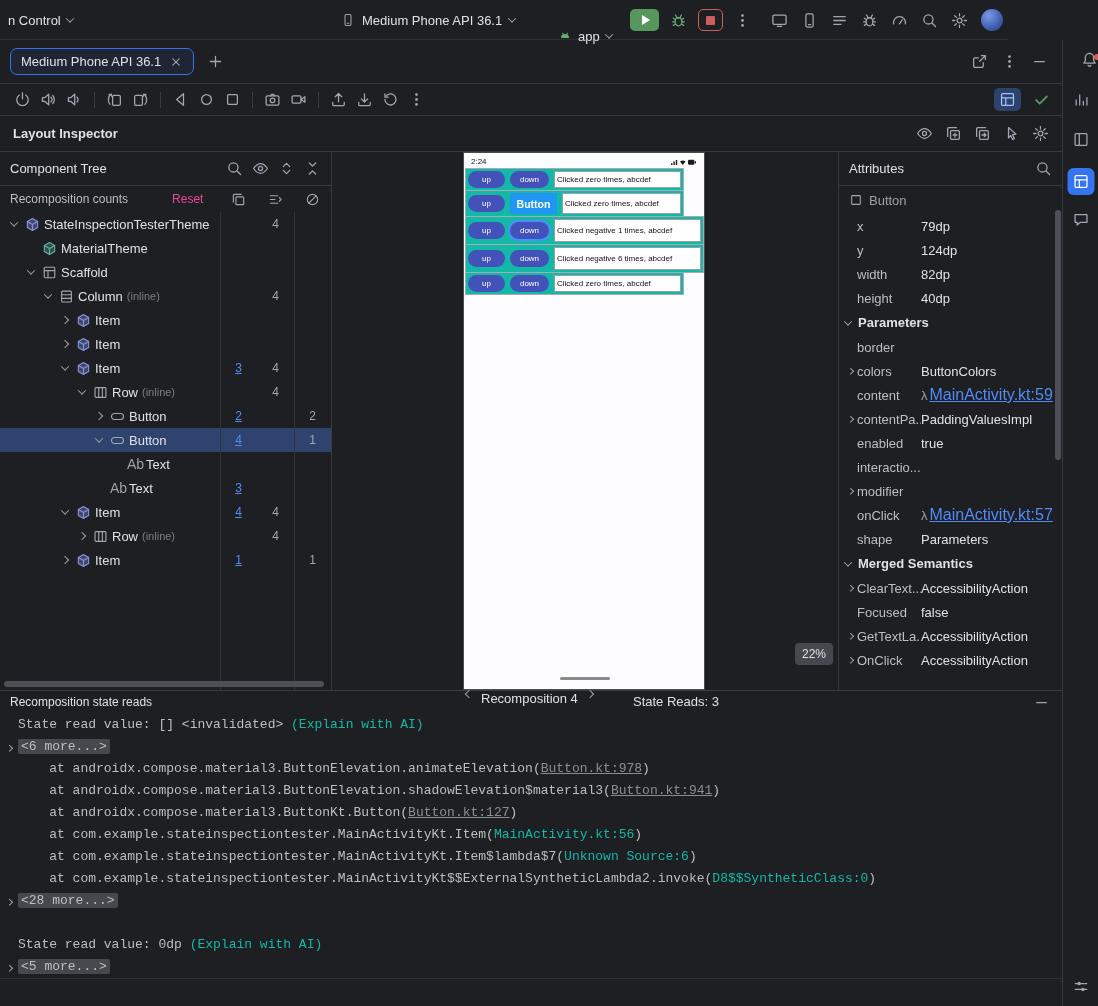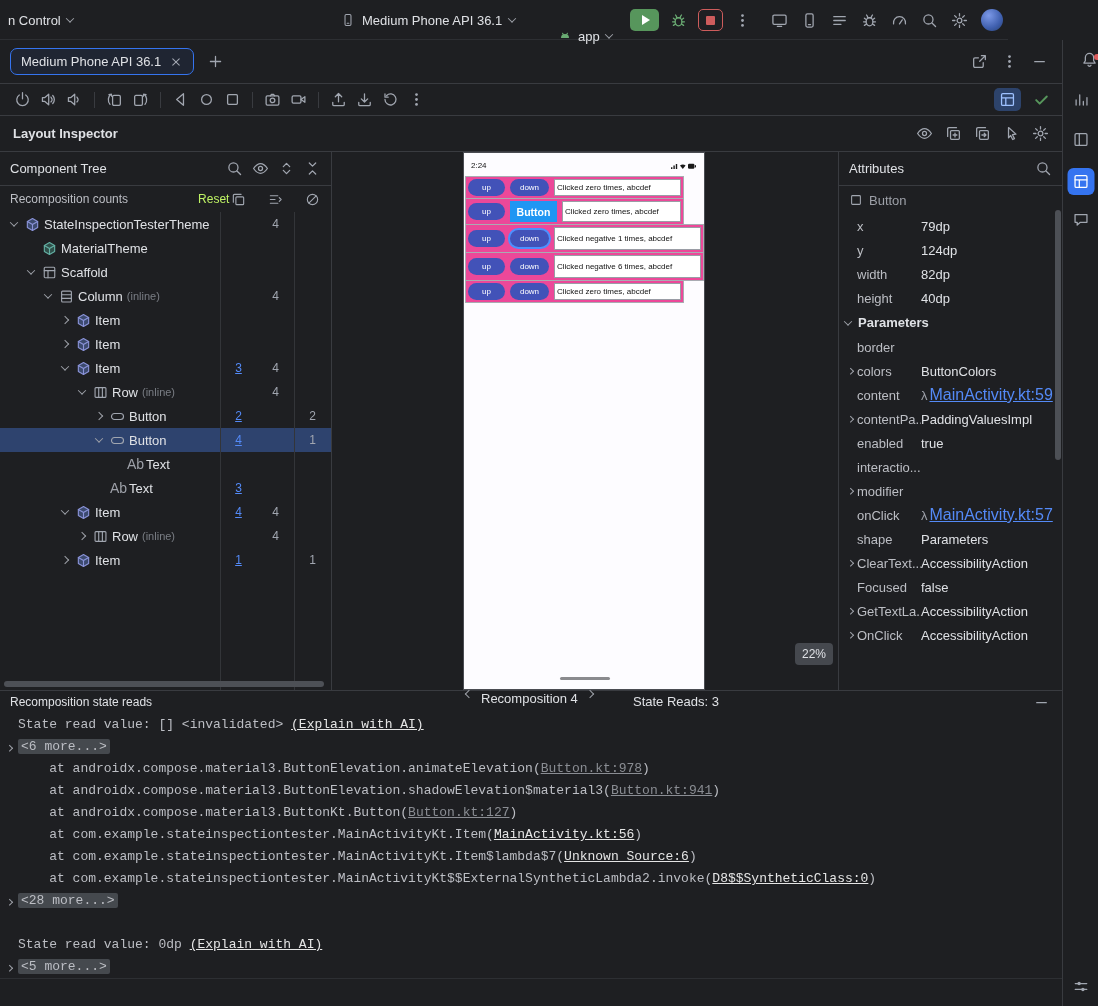--- a/index.html
+++ b/index.html
@@ -44,43 +44,43 @@
 
 .li-header{position:absolute;left:0;top:116px;width:1062px;height:36px;display:flex;align-items:center;padding:0 13px;border-bottom:1px solid #393b40}
 .li-title{font-weight:700}
 .li-actions{margin-left:auto;display:flex;gap:12px;align-items:center}
 
 .content{position:absolute;left:0;top:152px;width:1062px;height:538px;display:flex}
 .tree-panel{width:332px;border-right:1px solid #393b40;position:relative;overflow:hidden}
 .panel-head{height:34px;display:flex;align-items:center;padding:0 10px;border-bottom:1px solid #393b40}
 .ph-actions{margin-left:auto;display:flex;gap:9px;align-items:center}
 .tree-subhead{height:26px;display:flex;align-items:center;padding-left:10px;font-size:12px;color:#bcbec4;position:relative}
-.reset{color:#bef264;margin-left:70px;font-size:12px}
+.reset{color:#ec4899;margin-left:44px;font-size:12px}
 .col-icons{position:absolute;right:0;top:0;height:26px;width:111px;display:flex;align-items:center}
 .ci{width:37px;display:flex;justify-content:center}
 .ci .ic{width:15px;height:15px}
 .vline{position:absolute;top:60px;bottom:0;width:1px;background:#333539}
 .tree-rows{position:relative}
 .tree-row{display:flex;align-items:center;height:24px}
 .tree-row.selected{background:#2e436e}
 .tr-main{display:flex;align-items:center;flex:1;min-width:0;gap:4px}
 .chv-box{width:15px;display:inline-flex;justify-content:center;flex:none}
 .tico{width:15px;height:15px;flex:none}
 .tico-text{font-size:14px;color:#9da0a8;width:15px;text-align:center;line-height:15px}
 .tr-label{white-space:nowrap}
 .tr-suffix{color:#7a7e85;font-size:11px}
 .tr-count{width:37px;flex:none;text-align:center;font-size:12px;color:#a1a6b0}
 .cnt-link{color:#548af7;text-decoration:underline;cursor:pointer}
 .hscrollbar{position:absolute;left:4px;bottom:3px;width:320px;height:6px;background:#4d5056;border-radius:3px;cursor:pointer}
 
 .device-area{flex:1;position:relative;overflow:hidden}
 .phone{position:absolute;left:131px;top:0;width:242px;height:538px;background:#fdfcff;border:1px solid #4a4c52;overflow:hidden}
-.statusbar{height:22px;display:flex;align-items:center;justify-content:space-between;padding:2px 7px 0 7px;font-size:8px;color:#111}
+.statusbar{height:14px;display:flex;align-items:center;justify-content:space-between;padding:2px 7px 0 7px;font-size:8px;color:#111}
 .app-rows{padding:2px 0 0 1px;display:flex;flex-direction:column}
-.app-row{display:flex;align-items:center;gap:5px;border:1px solid #a9abb2;padding:2px;margin-top:-1px;background:#ec4899}
+.app-row{display:flex;align-items:center;gap:5px;border:1px solid #a9abb2;padding:2px;margin-top:-1px;background:#14b8a6}
 .app-row.normal,.app-row.label{width:219px}
 .app-row.selected,.app-row.tall{width:239px;min-height:29px}
 .abtn{background:#4252b8;color:#fff;font-size:8px;height:17px;border-radius:9px;display:flex;align-items:center;justify-content:center;cursor:pointer}
 .abtn.up{width:37px;flex:none}
 .abtn.down{width:39px;flex:none}
 .abtn.selnode{box-shadow:0 0 0 2px #4b90ff}
 .sel-label{background:#1f96f3;color:#fff;width:47px;height:21px;flex:none;display:flex;align-items:center;justify-content:center;font-size:10.5px;font-weight:700}
 .app-text{flex:1;border:1px solid #9a9da5;color:#111;font-size:8px;line-height:9px;padding:1px 2px;align-self:stretch;display:flex;align-items:center;background:#fff}
 .home-indicator{position:absolute;left:96px;bottom:9px;width:50px;height:3px;background:#8a8a8e;border-radius:2px}
 .zoom-badge{position:absolute;left:463px;top:491px;background:#45484e;border-radius:4px;padding:4px 7px;font-size:12px;color:#dfe1e5}
@@ -98,21 +98,21 @@
 
 .console-head{position:absolute;left:0;top:690px;width:1062px;height:22px;border-top:1px solid #393b40;font-size:12px}
 .ch-title{position:absolute;left:10px;top:4px}
 .ch-nav{position:absolute;left:466px;top:0;height:22px;display:flex;align-items:flex-start;gap:9px;font-size:13px}
 .ch-reads{position:absolute;left:633px;top:3px;font-size:13px}
 .ch-min{position:absolute;right:12px;top:3px}
 .console{position:absolute;left:0;top:712px;width:1062px;height:266px;font-family:"Liberation Mono","DejaVu Sans Mono",monospace;font-size:13px;line-height:22px;color:#bcbec4;padding:2px 0 0 6px;overflow:hidden}
 .cline{white-space:pre;position:relative;padding-left:12px}
 .cchv{position:absolute;left:1px;top:0}
 .chip{background:#45494e;border-radius:2px;padding:0 3px;cursor:pointer}
-.lk{color:#e5e5e5;text-decoration:underline}
+.lk{color:#14b8a6;}
 .lkg{color:#8a8d93;text-decoration:underline}
 
 .bottom-strip{position:absolute;left:0;top:978px;width:1062px;height:28px;border-top:1px solid #2d2f33}
 .right-stripe{position:absolute;left:1062px;top:40px;width:36px;height:966px;border-left:1px solid #393b40}
 .rs-ic{position:absolute;left:50%;transform:translateX(-50%);cursor:pointer}
 .rs-active{width:27px;height:27px;background:#3574f0;border-radius:6px;display:flex;align-items:center;justify-content:center}
 .rs-active svg *{stroke:#fff}
 .bell-wrap{position:relative}
 .dot{position:absolute;width:6px;height:6px;border-radius:50%;background:#db5c5c;right:-2px;top:-2px}
 </style>
@@ -828,20 +828,24 @@
             <span class="attr-value">
               <span class="lam">λ</span>
               <a class="alink">MainActivity.kt:57</a>
             </span>
           </div>
           <div class="attr-row">
             <span class="achv"></span>
             <span class="attr-label">shape</span>
             <span class="attr-value">Parameters</span>
           </div>
+          <div class="attr-section">
+            <span class="chv down"></span>
+            <span>Merged Semantics</span>
+          </div>
           <div class="attr-row">
             <span class="achv">
               <span class="chv right sm"></span>
             </span>
             <span class="attr-label">ClearText...</span>
             <span class="attr-value">AccessibilityAction</span>
           </div>
           <div class="attr-row">
             <span class="achv"></span>
             <span class="attr-label">Focused</span>

